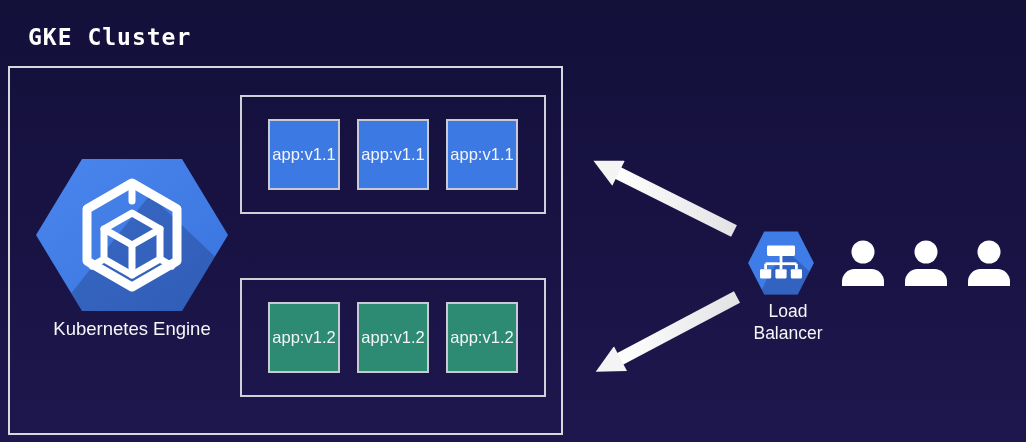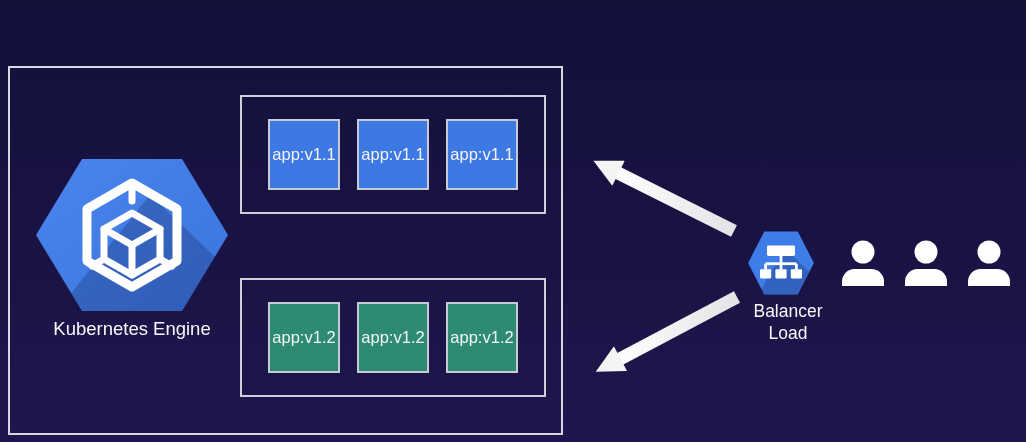--- a/index.html
+++ b/index.html
@@ -51,20 +51,21 @@
     font-size:17.5px;line-height:22px;color:#f6f6f8;
   }
   .users{position:absolute;left:838px;top:238px;display:flex;gap:13px;}
   .user-icon{width:50px;height:50px;}
 </style>
 </head>
 <body>
 
 <div class="canvas">
 
+  <div class="title">GKE Cluster</div>
 
   <div class="cluster-box">
 
     <svg class="gke-icon" viewBox="0 0 200 160" xmlns="http://www.w3.org/2000/svg">
       <defs>
         <linearGradient id="gkeGrad" x1="0" y1="0" x2="1" y2="1">
           <stop offset="0" stop-color="#4a86ee"></stop>
           <stop offset="1" stop-color="#3a73dd"></stop>
         </linearGradient>
         <clipPath id="gkeClip">
@@ -135,22 +136,22 @@
     <g stroke="#ffffff" stroke-width="4" fill="none">
       <line x1="50" y1="38" x2="50" y2="49"></line>
       <line x1="28" y1="49" x2="72" y2="49"></line>
       <line x1="28" y1="49" x2="28" y2="57"></line>
       <line x1="50" y1="49" x2="50" y2="57"></line>
       <line x1="72" y1="49" x2="72" y2="57"></line>
     </g>
   </svg>
 
   <div class="lb-label">
+    <div>Load</div>
     <div>Balancer</div>
-    <div>Load</div>
   </div>
 
   <div class="users">
     <svg class="user-icon" viewBox="0 0 100 96" xmlns="http://www.w3.org/2000/svg">
       <circle cx="50" cy="26" r="23" fill="#ffffff"></circle>
       <path d="M8,94 v-9 a25,25 0 0 1 25,-25 h34 a25,25 0 0 1 25,25 v9 z" fill="#ffffff"></path>
     </svg>
     <svg class="user-icon" viewBox="0 0 100 96" xmlns="http://www.w3.org/2000/svg">
       <circle cx="50" cy="26" r="23" fill="#ffffff"></circle>
       <path d="M8,94 v-9 a25,25 0 0 1 25,-25 h34 a25,25 0 0 1 25,25 v9 z" fill="#ffffff"></path>

